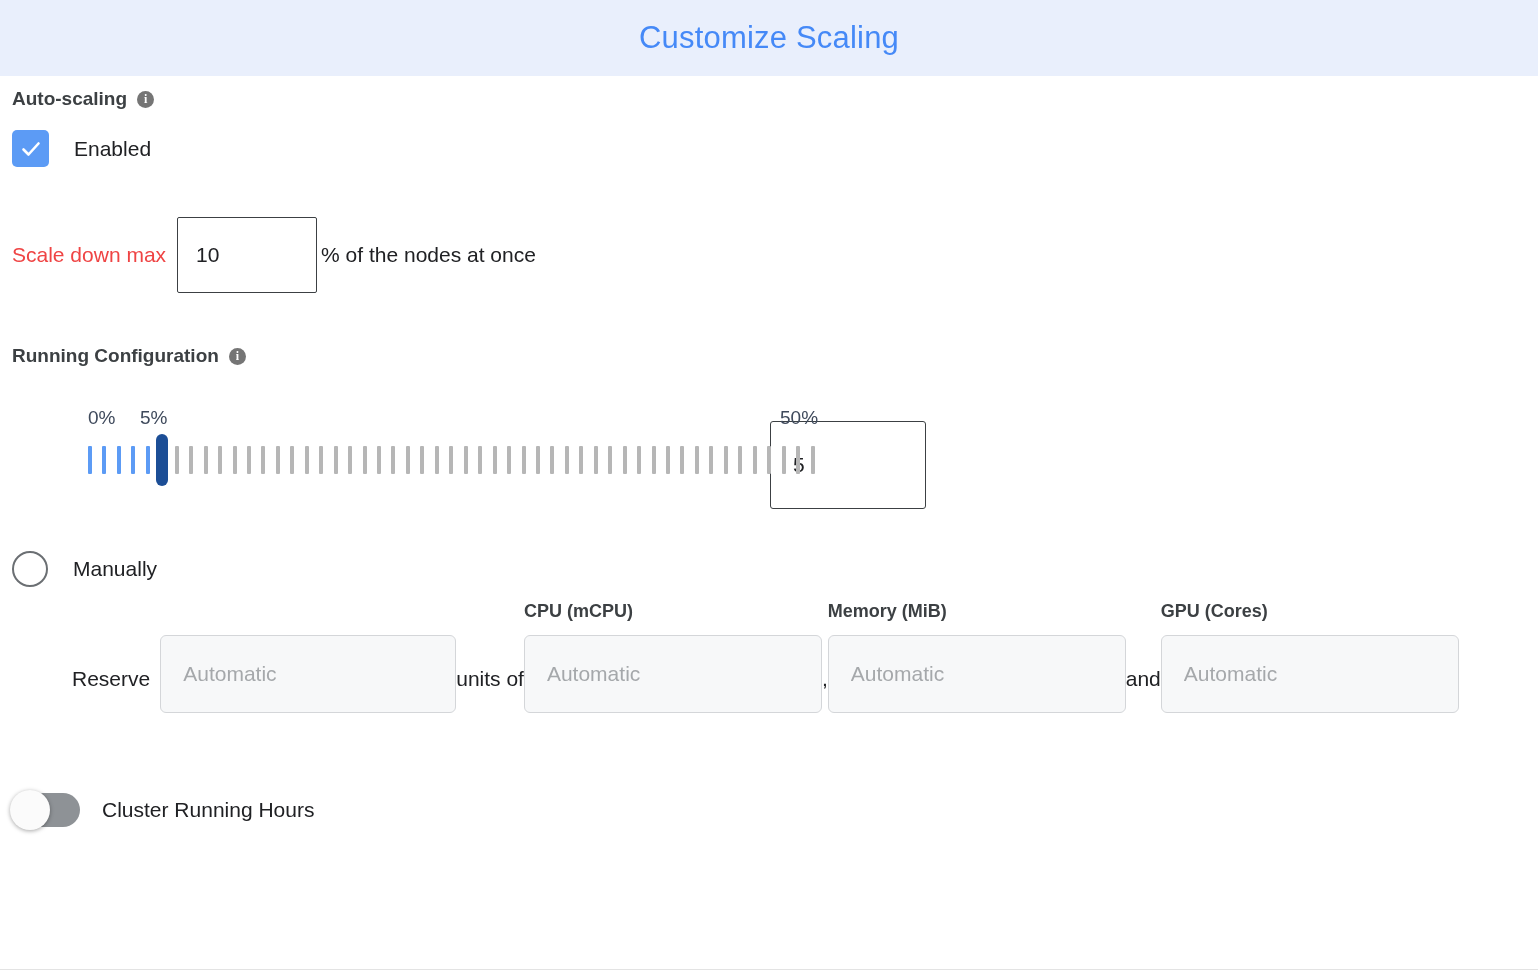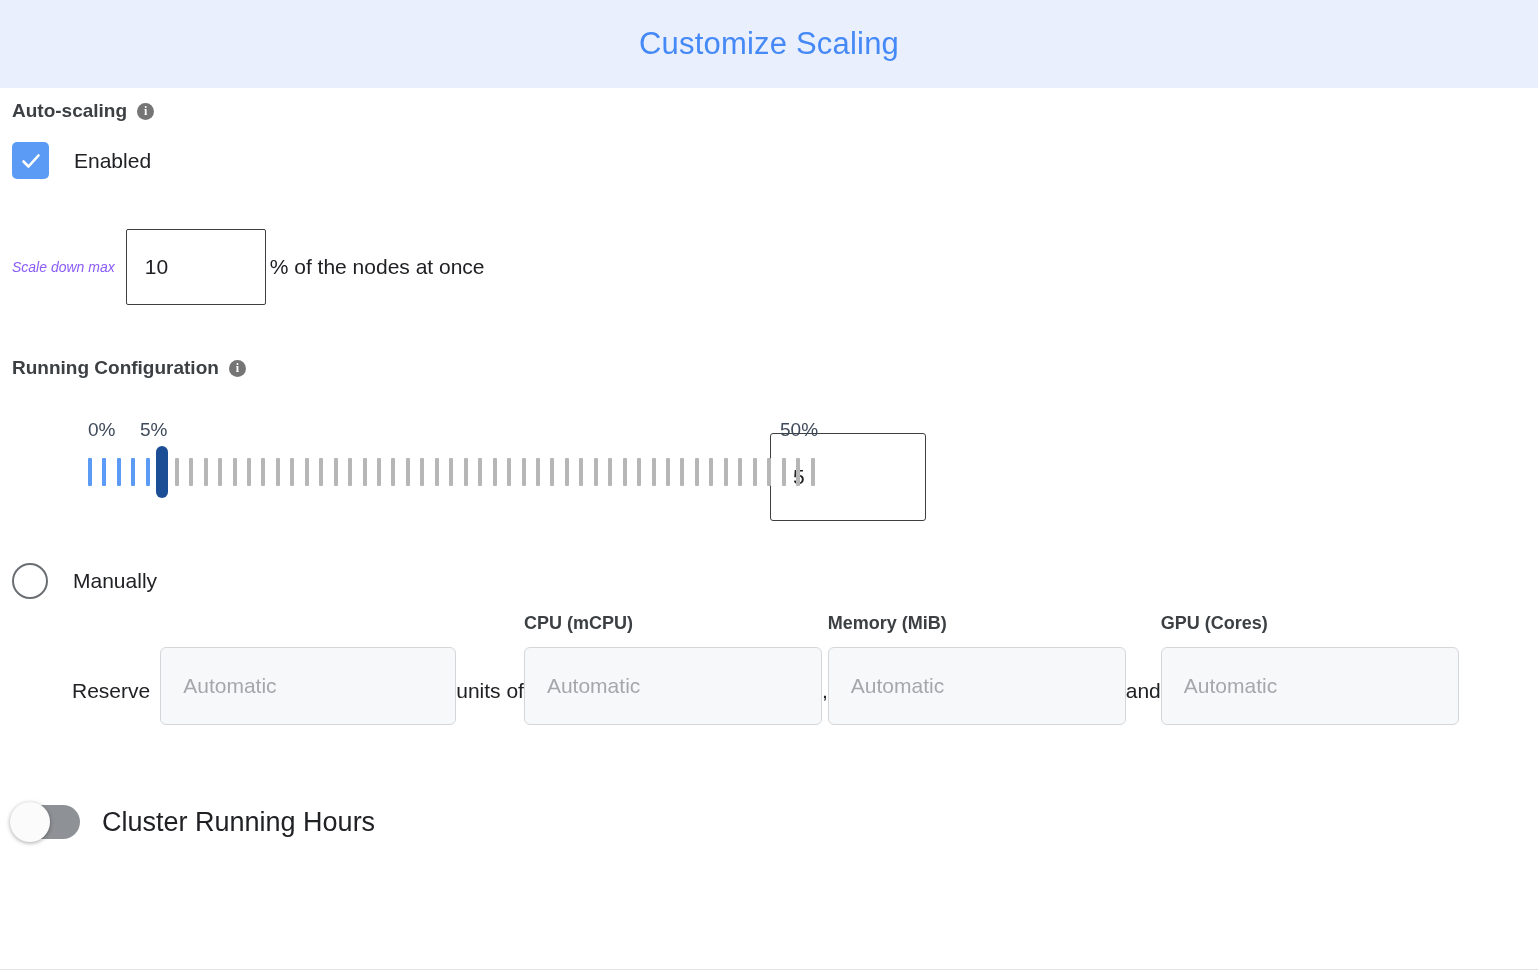--- a/index.html
+++ b/index.html
@@ -8,21 +8,21 @@
     width:1538px; height:970px;
     background:#ffffff;
     font-family:"Liberation Sans", sans-serif;
     color:#202124;
     overflow:hidden;
     position:relative;
   }
 
   
   .header {
-    height:88px;
+    height:76px;
     background:#e9effc;
     display:flex;
     align-items:center;
     justify-content:center;
   }
   .header-title {
     color:#4589f7;
     font-size:31px;
     font-weight:400;
     letter-spacing:0.2px;
@@ -74,21 +74,21 @@
   }
   .checkbox svg { display:block; }
   .enabled-label { font-size:21px; color:#202124; }
 
   
   .scaledown-row {
     display:flex;
     align-items:center;
     margin-top:50px;
   }
-  .scaledown-label { font-size:14px; color:#8b5cf6;font-style:italic; }
+  .scaledown-label { font-size:21px; color:#ef4444; }
   .num-input {
     width:140px; height:76px;
     margin-left:11px;
     border:1.5px solid #3c4043;
     border-radius:2px;
     background:#ffffff;
     font-family:"Liberation Sans", sans-serif;
     font-size:21px;
     color:#202124;
     padding:0 18px;
@@ -239,21 +239,21 @@
     flex:none;
   }
   .toggle-knob {
     position:absolute;
     left:-2px; top:-3px;
     width:40px; height:40px;
     border-radius:50%;
     background:#fbfbfb;
     box-shadow:0 1px 4px rgba(0,0,0,0.35);
   }
-  .toggle-label { font-size:27px; color:#202124; }
+  .toggle-label { font-size:21px; color:#202124; }
 
   .bottom-rule {
     position:absolute;
     left:0; right:0; bottom:0;
     height:1px;
     background:#e3e3e3;
   }
 </style>
 </head>
 <body>

